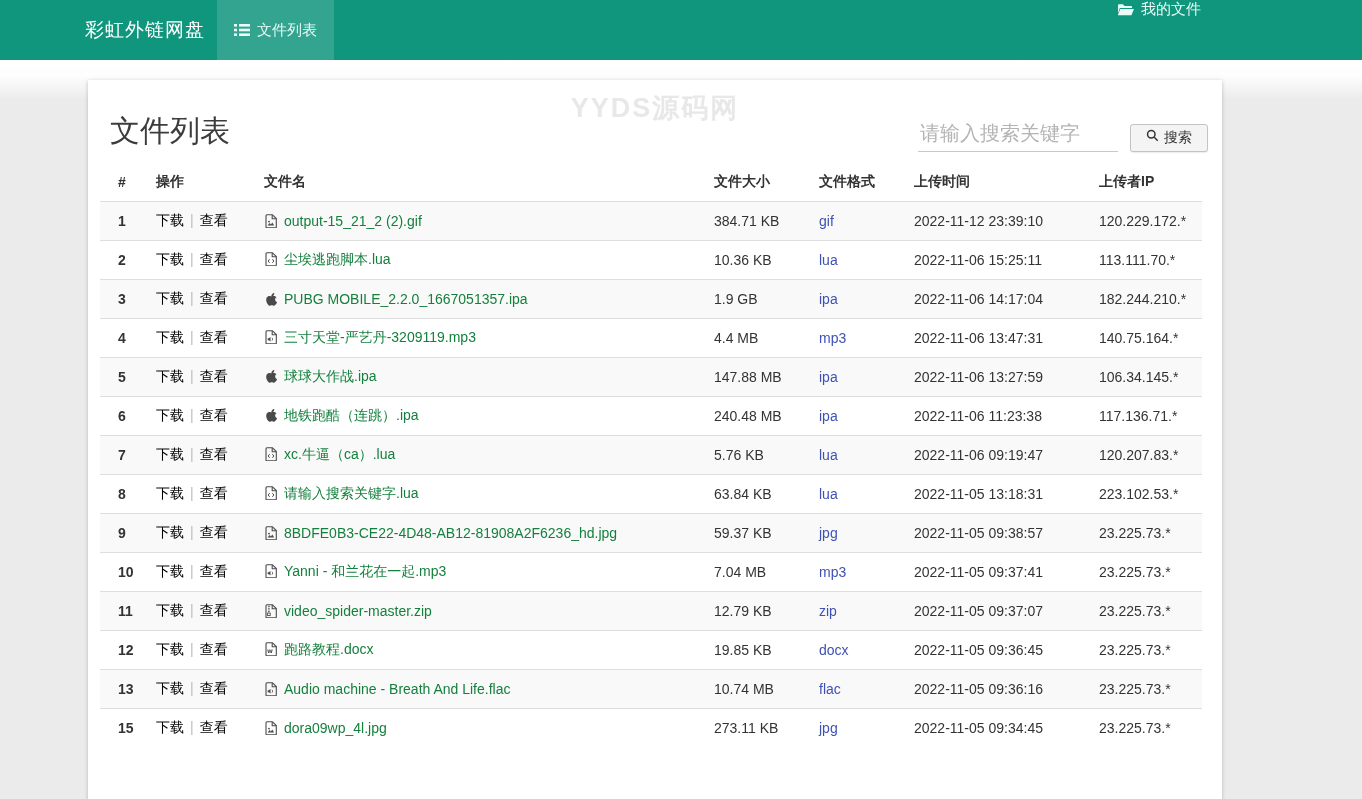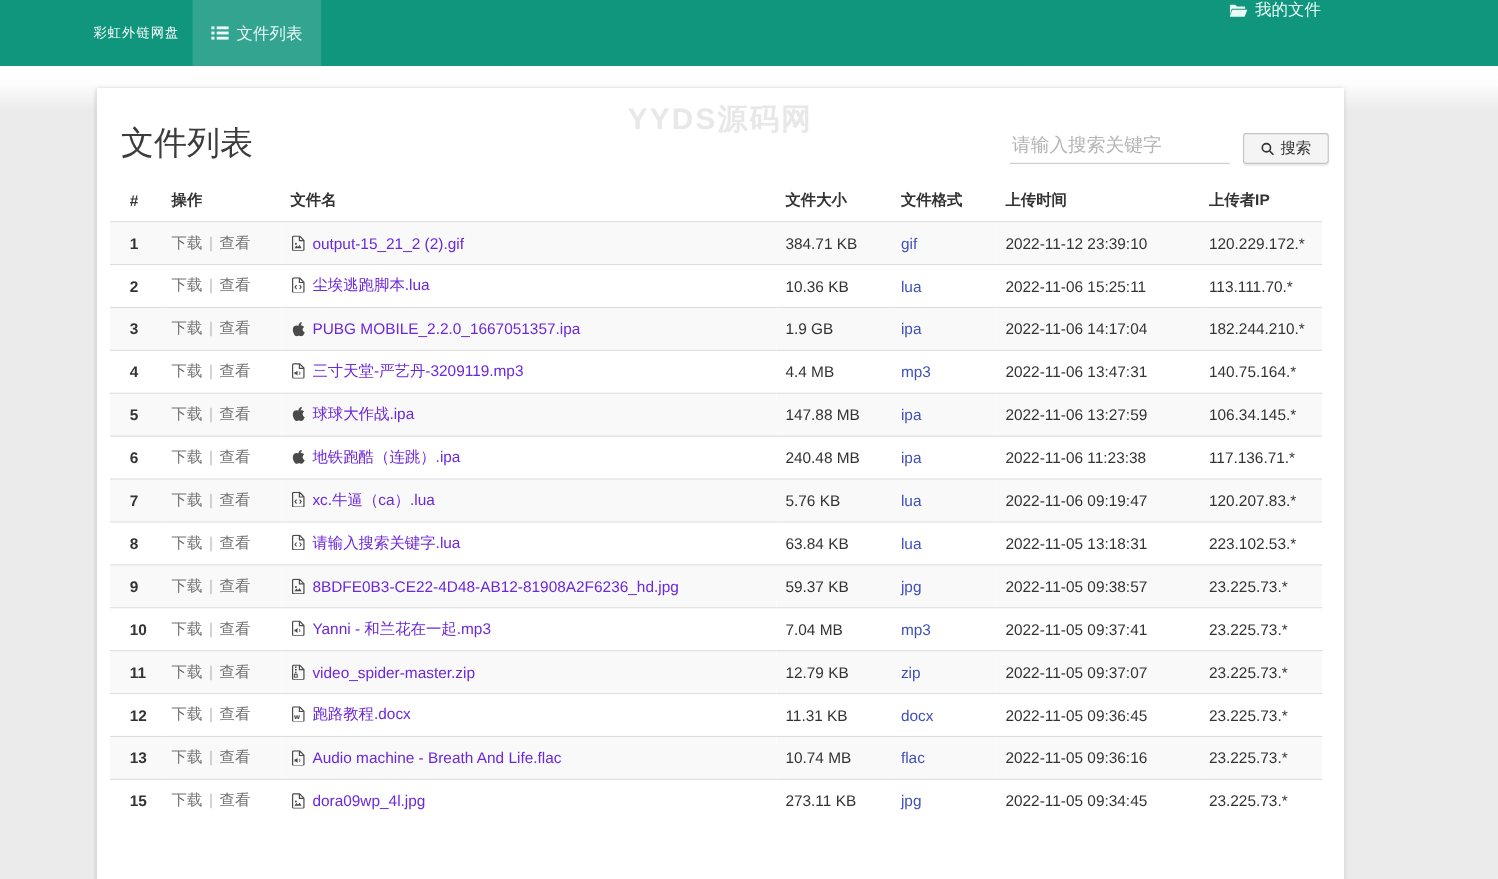--- a/index.html
+++ b/index.html
@@ -12,21 +12,21 @@
   }
   
   .navbar {
     height: 60px; background: #11967e;
     display: flex; align-items: stretch;
     color: #fff;
     padding-left: 85px; padding-right: 149px;
   }
   .brand {
     display: flex; align-items: center;
-    font-size: 12px; letter-spacing: 1px; margin-right: 12px;
+    font-size: 19px; letter-spacing: 1px; margin-right: 12px;
     white-space: nowrap; cursor: pointer;
   }
   .nav-tabs { display: flex; align-items: stretch; }
   .nav-tab {
     display: flex; align-items: center; gap: 7px;
     padding: 0 17px; font-size: 15px; cursor: pointer;
     color: #eafaf6; white-space: nowrap;
   }
   .nav-tab.active { background: rgba(255,255,255,.14); }
   .nav-right { margin-left: auto; display: flex; align-items: flex-start; gap: 8px; }
@@ -54,27 +54,27 @@
   .page-title {
     font-size: 30px; color: #3c3c3c; font-weight: 400;
     margin: 14px 0 0 10px; line-height: 1.1;
   }
   .search-area {
     position: absolute; top: 36px; right: 14px;
     display: flex; align-items: flex-end;
   }
   .search-input {
     width: 200px; border: none; border-bottom: 1px solid #c9c9c9;
-    outline: none; font-size: 17px; padding: 6px 2px; color: #737373;
+    outline: none; font-size: 20px; padding: 6px 2px; color: #737373;
     background: transparent; margin-right: 12px;
     font-family: "Liberation Sans", "DejaVu Sans", sans-serif;
   }
   .search-input::placeholder { color: #b4b4b4; }
   .search-btn {
-    display: inline-flex; align-items: center; gap: 5px;
+    display: inline-flex; gap: 5px;
     font-size: 14px; color: #333;
     background: #f4f4f4; border: 1px solid #c3c3c3; border-radius: 3px;
     padding: 4px 15px; cursor: pointer;
     box-shadow: 0 1px 1px rgba(0,0,0,.08);
     font-family: "Liberation Sans", "DejaVu Sans", sans-serif;
   }
   .search-icon { width: 13px; height: 13px; stroke: #333; fill: none; }
   
   table.file-table {
     border-collapse: collapse; table-layout: fixed;
@@ -92,25 +92,25 @@
   }
   .file-table tbody tr:nth-child(odd) { background: #f9f9f9; }
   .col-idx-w   { width: 48px; }
   .col-act-w   { width: 108px; }
   .col-name-w  { width: 450px; }
   .col-size-w  { width: 105px; }
   .col-fmt-w   { width: 95px; }
   .col-time-w  { width: 185px; }
   .col-idx { font-weight: bold; }
   a { text-decoration: none; }
-  .action-link { color: #737373; cursor: pointer; margin-top: 36px; }
+  .action-link { color: #000000; cursor: pointer; margin-top: 36px; }
   .sep { color: #bcbcbc; margin: 0 6px; }
   .file-icon { display: inline-block; width: 14px; height: 14px; margin-right: 6px; vertical-align: -2px; color: #4a4a4a; }
   .file-icon svg { width: 14px; height: 14px; display: block; }
-  .file-name { color: #6d28d9; cursor: pointer; }
+  .file-name { color: #15803d; cursor: pointer; }
   .format-link { color: #3f51b5; cursor: pointer; margin-top: 23px; }
 </style>
 </head>
 <body>
 
 <div class="navbar">
   <div class="brand">彩虹外链网盘</div>
   <div class="nav-tabs">
     <div class="nav-tab active">
       <svg class="nav-icon" viewBox="0 0 16 16">
@@ -342,21 +342,21 @@
           <tr>
     <td class="col-idx">12</td>
     <td>
       <a class="action-link dl">下载</a><span class="sep">|</span><a class="action-link vw">查看</a>
     </td>
     <td><span class="file-icon"><svg viewBox="0 0 14 14">
                   <path d="M3 .7h5.4L12.3 4.6v8.3c0 .6-.4 1-1 1H3c-.6 0-1-.4-1-1V1.7c0-.6.4-1 1-1z" fill="none" stroke="currentColor" stroke-width="1.1"></path>
                   <path d="M8.2.9v3.9h4" fill="none" stroke="currentColor" stroke-width="1.1"></path>
                   <text x="3.1" y="11.4" font-size="6.4" font-weight="bold" fill="currentColor" font-family="DejaVu Sans, sans-serif">w</text>
                 </svg></span><a class="file-name">跑路教程.docx</a></td>
-    <td>11.31 KB</td>
+    <td>19.85 KB</td>
     <td><a class="format-link">docx</a></td>
     <td>2022-11-05 09:36:45</td>
     <td>23.225.73.*</td>
   </tr>
           <tr>
     <td class="col-idx">13</td>
     <td>
       <a class="action-link dl">下载</a><span class="sep">|</span><a class="action-link vw">查看</a>
     </td>
     <td><span class="file-icon"><svg viewBox="0 0 14 14">

